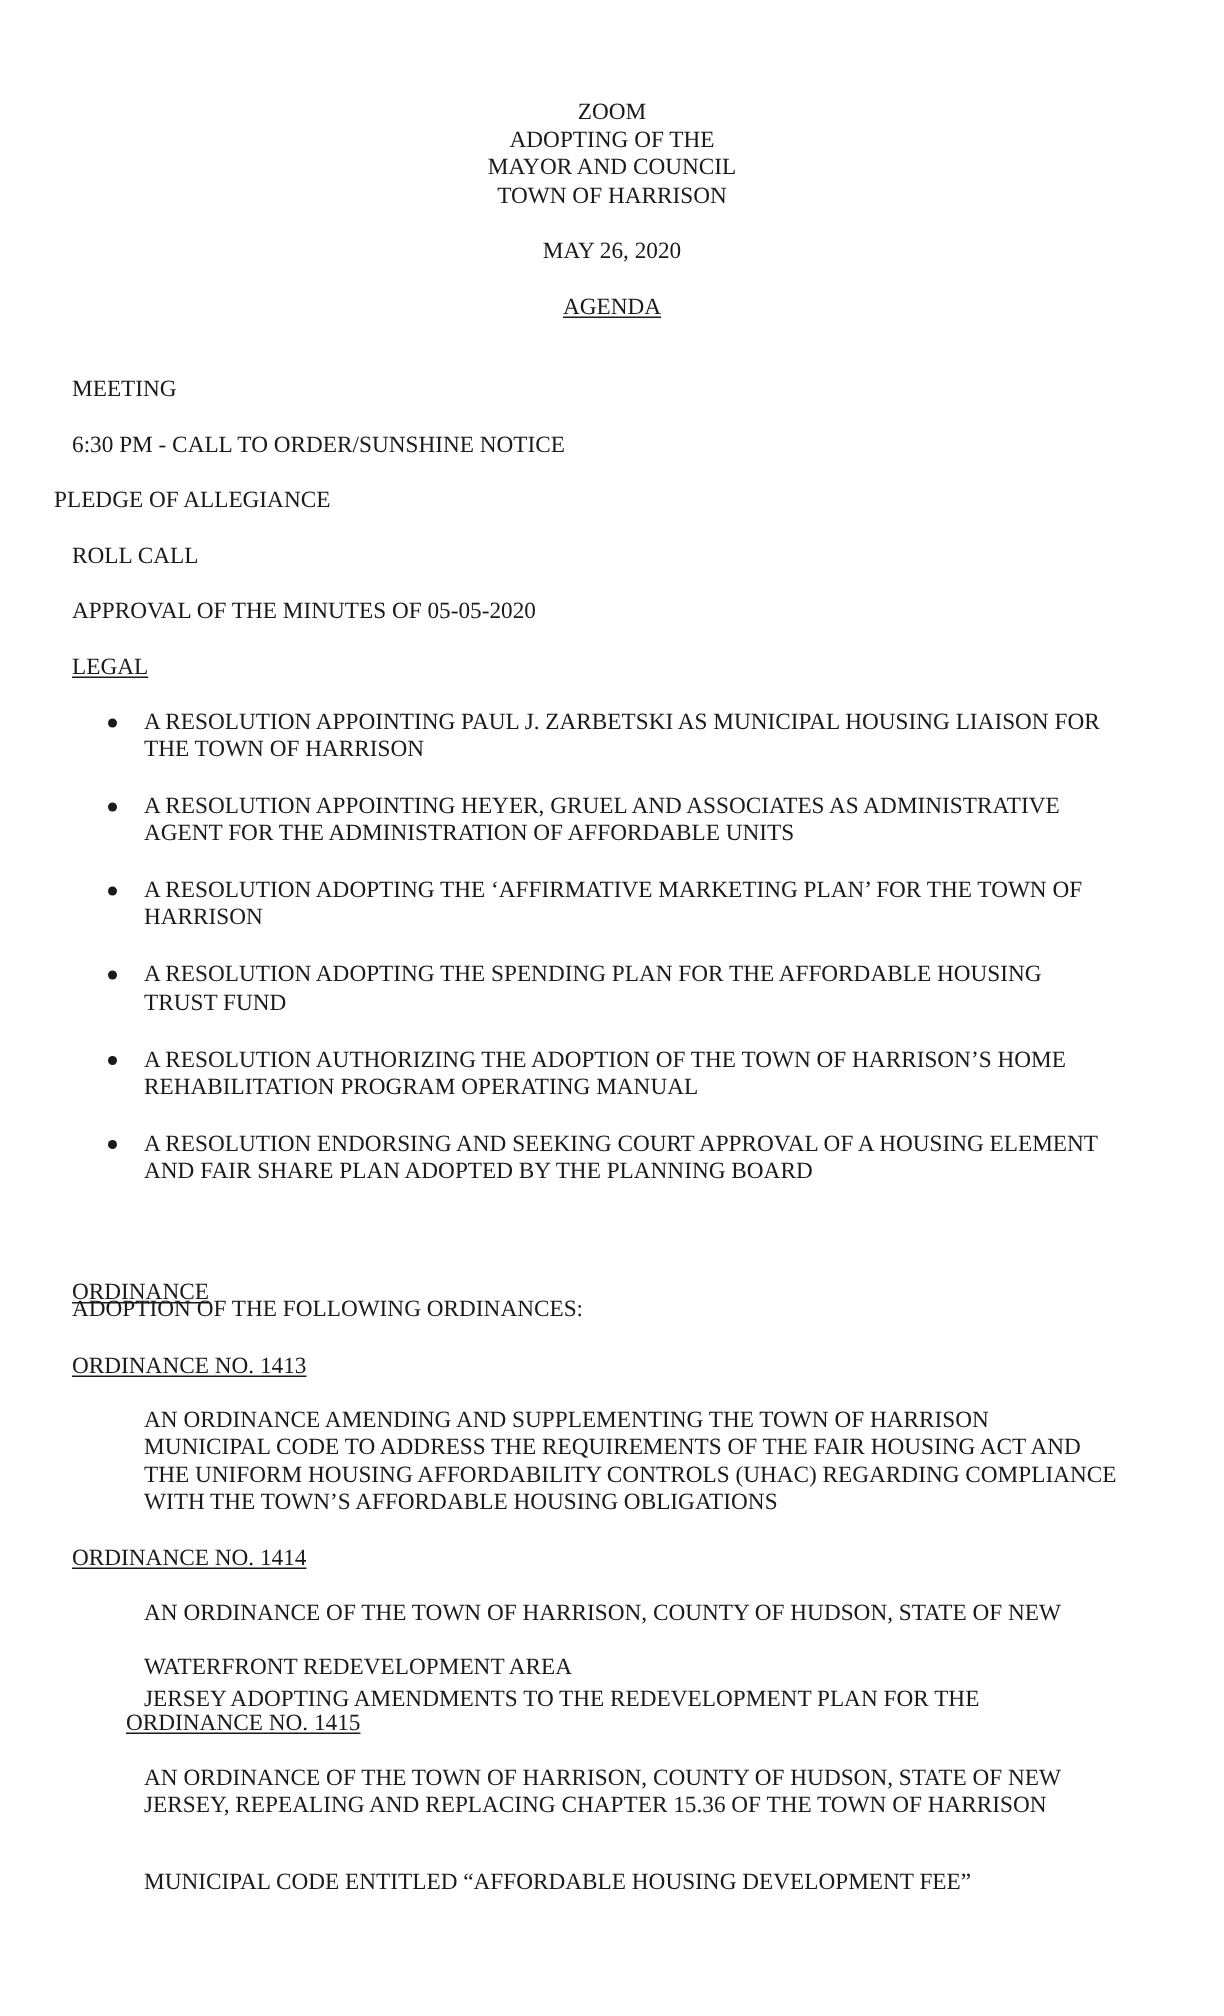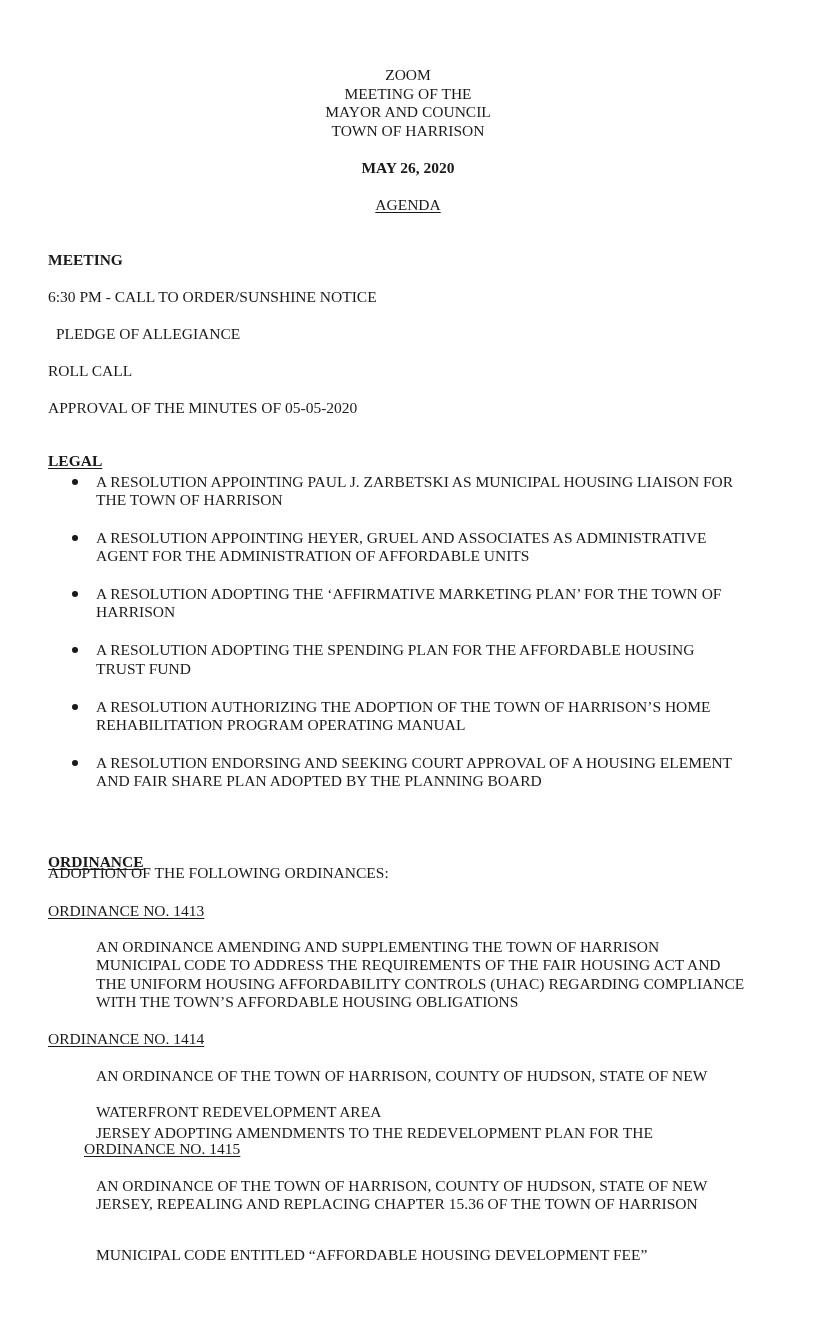--- a/index.html
+++ b/index.html
@@ -3,47 +3,47 @@
   <meta charset="utf-8">
   <style>
     html, body { margin: 0; padding: 0; background: #ffffff; }
     body {
       width: 816px; height: 1344px; position: relative; overflow: hidden;
       font-family: "Liberation Serif", "DejaVu Serif", serif;
       color: #1a1a1a; font-size: 15.5px;
     }
     .abs { position: absolute; white-space: nowrap; }
     .center { left: 0; width: 816px; text-align: center; }
-    .bold { font-weight: bold; }
+    .bold { font-weight: normal; }
     .ul { text-decoration: underline; text-underline-offset: 2px; }
     .line { line-height: 18.5px; }
     .bullet {
       position: absolute; left: 72px; width: 6px; height: 6px; border-radius: 50%;
       background: #1a1a1a;
     }
     .item-text { position: absolute; left: 96px; line-height: 18.5px; white-space: nowrap; }
     .ord-text { position: absolute; left: 96px; line-height: 18.5px; white-space: nowrap; }
   </style>
 </head>
 <body>
 
 <div class="abs center line" style="top:66px;">ZOOM</div>
-<div class="abs center line" style="top:85px;">MEETING OF THE</div>
+<div class="abs center line" style="top:85px;">ADOPTING OF THE</div>
 <div class="abs center line" style="top:103px;">MAYOR AND COUNCIL</div>
 <div class="abs center line" style="top:122px;">TOWN OF HARRISON</div>
 <div class="abs center line bold" style="top:159px;">MAY 26, 2020</div>
 <div class="abs center line" style="top:196px;"><span class="ul">AGENDA</span></div>
 
 <div class="abs line bold" style="left:48px; top:251px;">MEETING</div>
 <div class="abs line" style="left:48px; top:288px;">6:30 PM - CALL TO ORDER/SUNSHINE NOTICE</div>
-<div class="abs line" style="left:56px; top:325px;">PLEDGE OF ALLEGIANCE</div>
+<div class="abs line" style="left:36px; top:325px;">PLEDGE OF ALLEGIANCE</div>
 <div class="abs line" style="left:48px; top:362px;">ROLL CALL</div>
 <div class="abs line" style="left:48px; top:399px;">APPROVAL OF THE MINUTES OF 05-05-2020</div>
 
-<div class="abs line bold ul" style="left:48px; top:436px;margin-top:16px;">LEGAL</div>
+<div class="abs line bold ul" style="left:48px; top:436px;">LEGAL</div>
 
 <div>
   <div>
     <span class="bullet" style="top:479px;"></span>
     <div class="item-text" style="top:473px;">A RESOLUTION APPOINTING PAUL J. ZARBETSKI AS MUNICIPAL HOUSING LIAISON FOR</div>
     <div class="item-text" style="top:491px;">THE TOWN OF HARRISON</div>
   </div>
   <div>
     <span class="bullet" style="top:535px;"></span>
     <div class="item-text" style="top:529px;">A RESOLUTION APPOINTING HEYER, GRUEL AND ASSOCIATES AS ADMINISTRATIVE</div>

